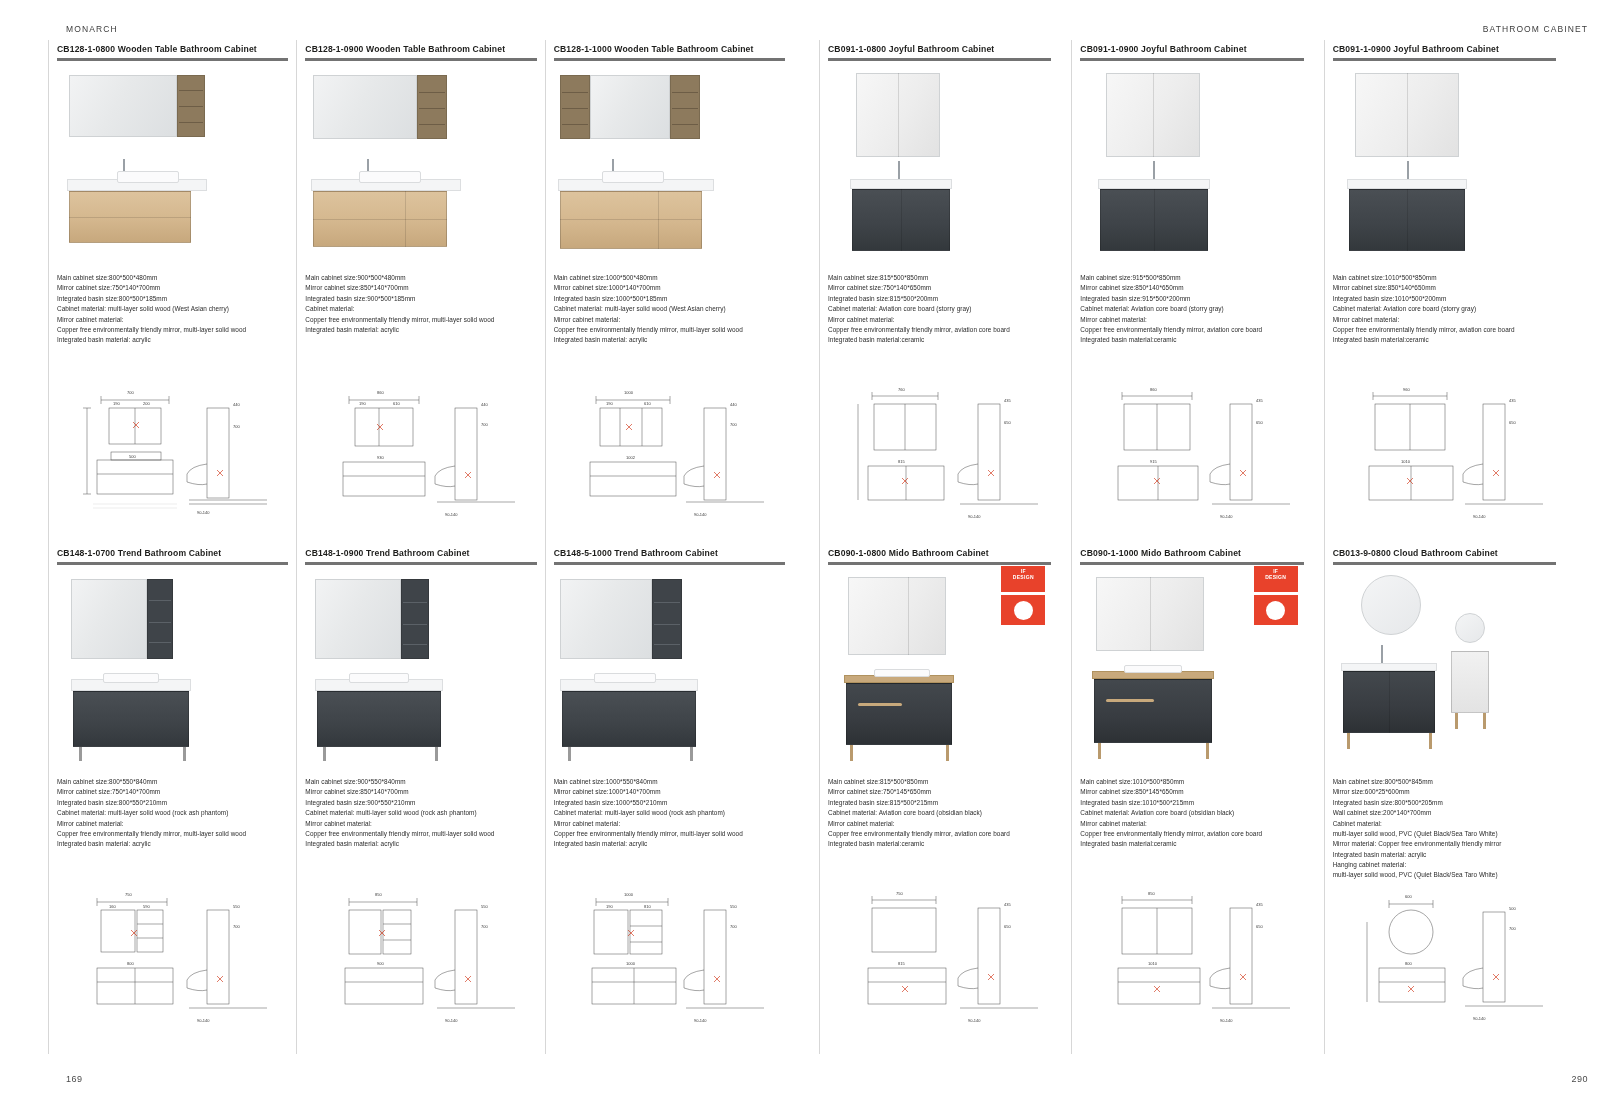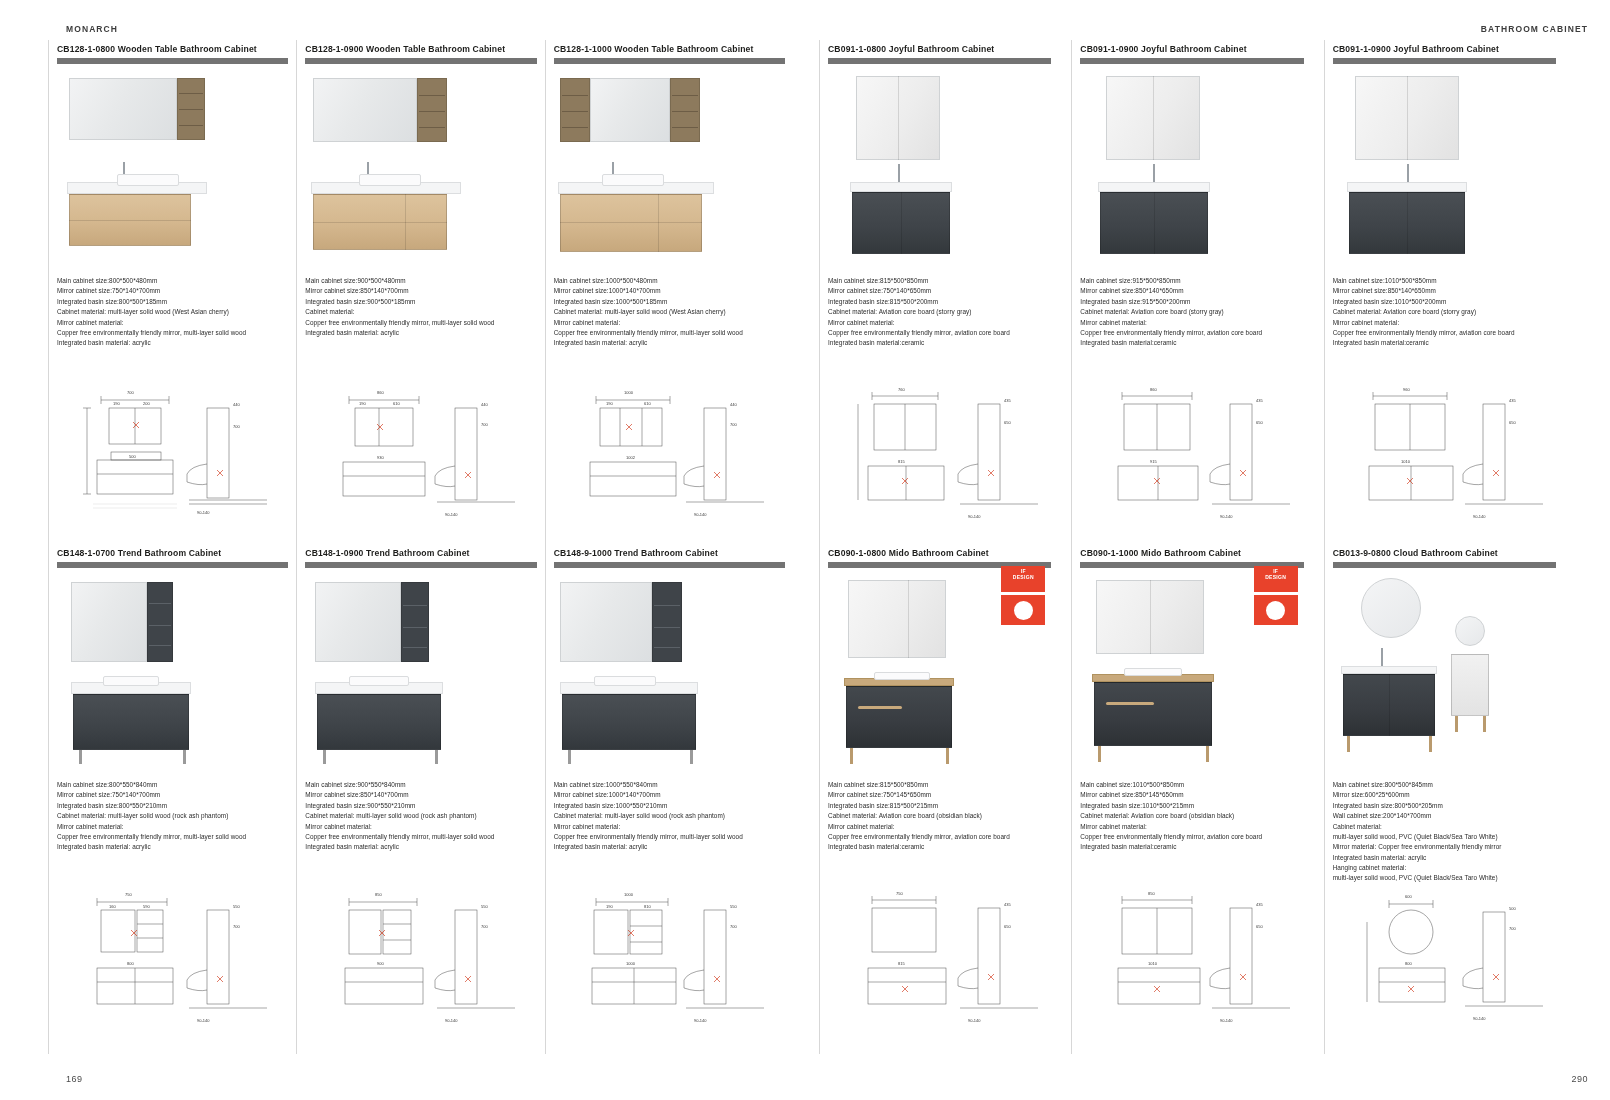--- a/index.html
+++ b/index.html
@@ -20,21 +20,21 @@
     position:relative;
     height:100%;
   }
   .sheet.left { width:805px; }
   .sheet.right { width:805px; }
 
   
   .runhead {
     position:absolute; top:24px;
     font-size:8.5px; letter-spacing:1.1px;
-    color:#3c3c3c; font-weight:700;
+    color:#3c3c3c; font-weight:400;
   }
   .runhead.l { left:66px; }
   .runhead.r { right:22px; }
 
   .folio {
     position:absolute; bottom:16px;
     font-size:9px; color:#4a4a4a; letter-spacing:.5px;
   }
   .folio.l { left:66px;text-align:right; }
   .folio.r { right:22px; }
@@ -62,21 +62,21 @@
     left:8px; right:8px;
   }
   .block.top { top:4px; height:494px; }
   .block.bot { top:508px; height:494px; }
 
   .title {
     font-size:8.6px;
     font-weight:700;
     color:#1d1d1b;
     letter-spacing:.15px;
-    border-bottom:6px solid #737373;
+    border-bottom:3px solid #737373;
     padding-bottom:4px;
     margin-bottom:6px;
     white-space:nowrap;
     overflow:hidden;
   }
 
   .photo {
     position:relative;
     height:200px;
     margin-bottom:6px;
@@ -499,21 +499,21 @@
                 <line x1="72" y1="46" x2="78" y2="52"></line>
                   <line x1="78" y1="46" x2="72" y2="52"></line>
                 <line x1="160" y1="94" x2="166" y2="100"></line>
                   <line x1="166" y1="94" x2="160" y2="100"></line>
               </g>
             </svg>
           </div>
         </div>
 
         <div class="block bot">
-          <div class="title">CB148-9-1000 Trend Bathroom Cabinet</div>
+          <div class="title">CB148-5-1000 Trend Bathroom Cabinet</div>
           <div class="photo">
             <div class="mirror" style="left:6px;top:8px;width:92px;height:80px;"></div>
             <div class="shelfbox" style="left:98px;top:8px;width:30px;height:80px;background:#3f4449;border-color:#35393d;">
               <div class="sh" style="top:22px;background:#5b6167;"></div>
                 <div class="sh" style="top:44px;background:#5b6167;"></div>
                 <div class="sh" style="top:64px;background:#5b6167;"></div>
             </div>
             <div class="counter" style="left:6px;top:108px;width:138px;height:12px;"></div>
             <div class="basin" style="left:40px;top:102px;width:62px;height:10px;"></div>
             <div class="cabinet cab-dark" style="left:8px;top:120px;width:134px;height:56px;"></div>

